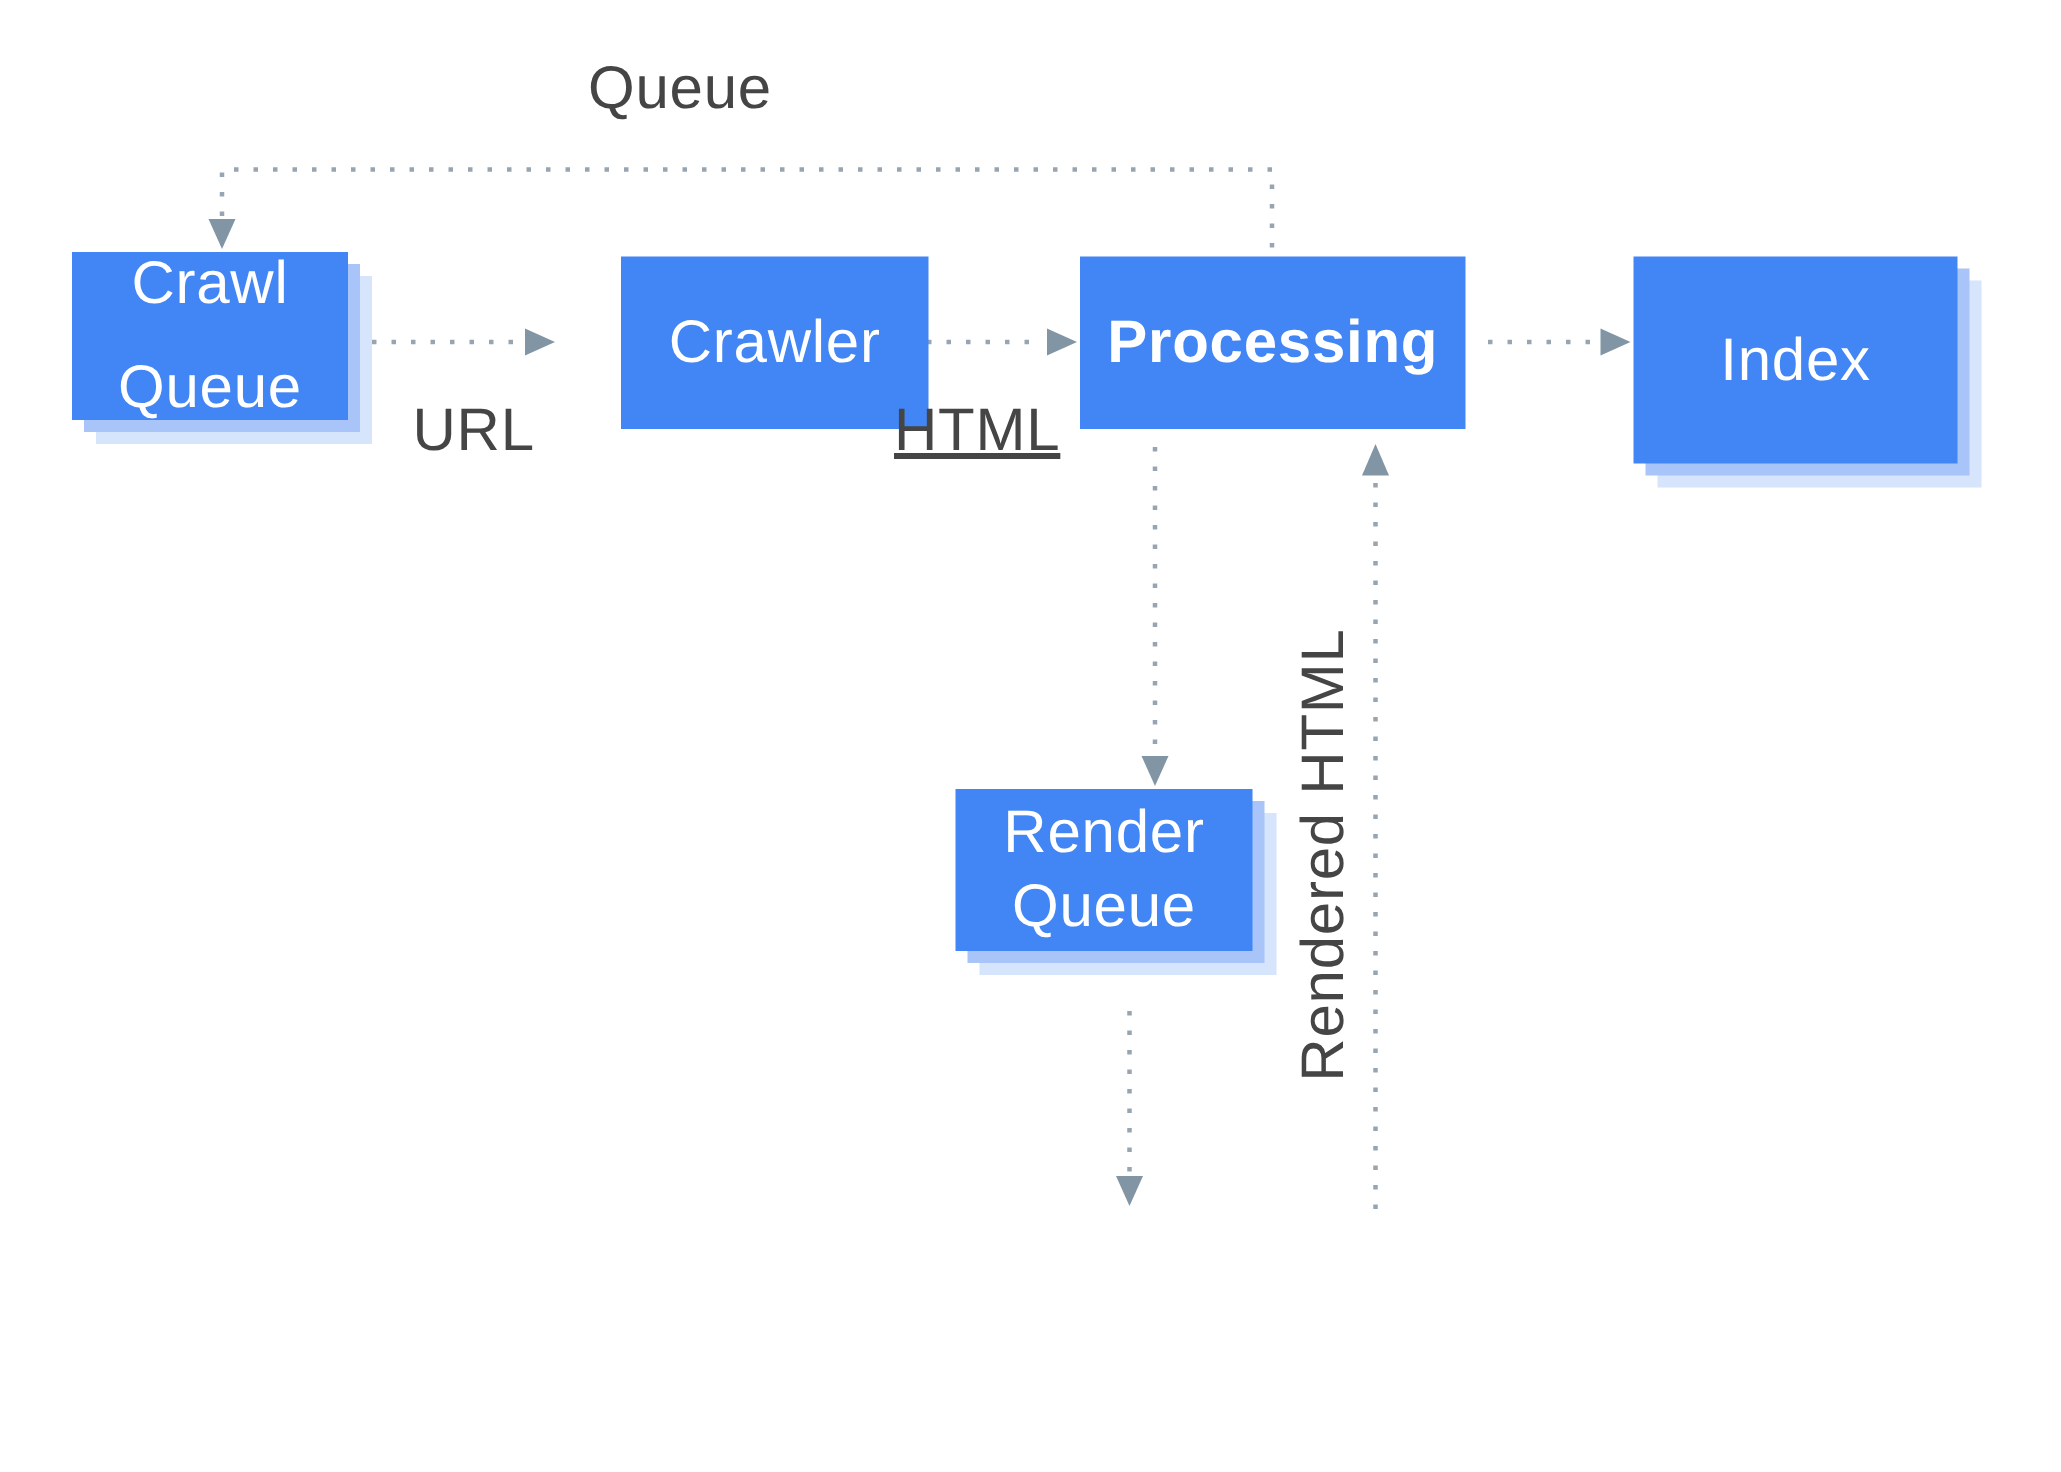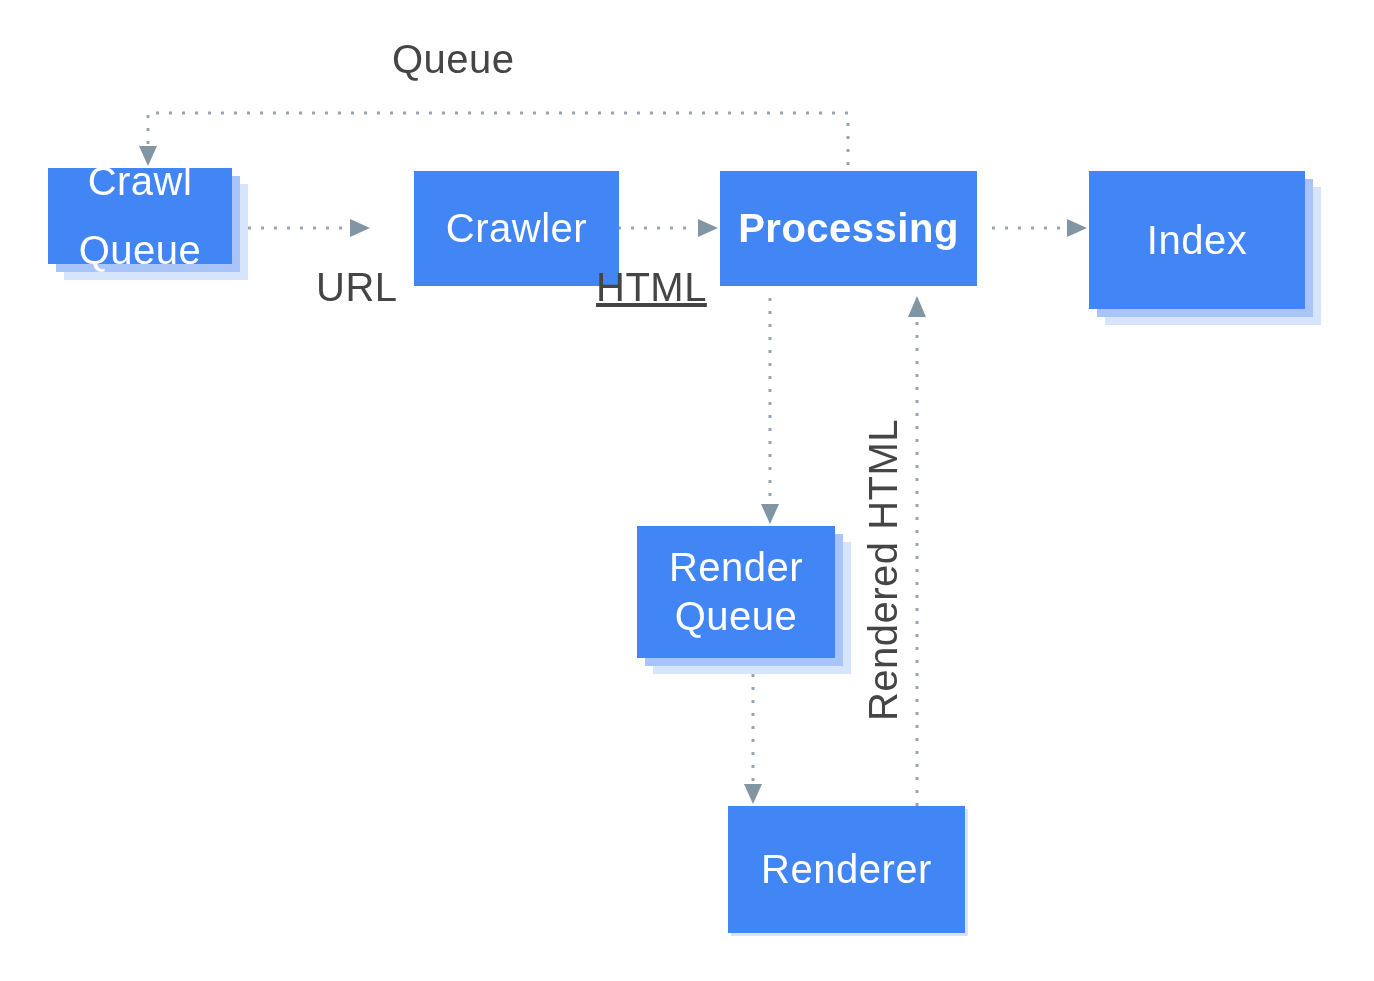--- a/index.html
+++ b/index.html
@@ -43,36 +43,36 @@
     letter-spacing: 0.5px;
     text-align: center;
   }
   .node.double-shadow {
     box-shadow: 8px 8px 0 0 var(--shadow-inner), 16px 16px 0 0 var(--shadow-outer);
   }
   .node.thin-shadow {
     box-shadow: 3px 3px 0 0 var(--shadow-outer);
   }
 
-  .node-crawl-queue  { left: 48px;   top: 168px; width: 184px; height: 96px; gap: 20px; }
+  .node-crawl-queue  { left: 48px;   top: 168px; width: 184px; height: 112px; gap: 20px; }
   .node-crawler      { left: 372px;  top: 171px; width: 205px; height: 115px; margin-left: 42px; }
   .node-processing   { left: 720px;  top: 171px; width: 257px; height: 115px; font-weight: bold; }
   .node-index        { left: 1089px; top: 171px; width: 216px; height: 138px; }
-  .node-render-queue { left: 637px;  top: 526px; width: 198px; height: 132px; }
+  .node-render-queue { left: 637px;  top: 526px; width: 198px; height: 108px; }
   .node-renderer     { left: 728px;  top: 806px; width: 237px; height: 127px; }
 
   .edge-label {
     position: absolute;
     color: var(--label-text);
     font-size: 40px;
     letter-spacing: 0.5px;
     white-space: nowrap;
   }
   .label-urls { left: 392px; top: 37px; }
-  .label-url  { left: 275px; top: 265px; margin-left: 41px; }
+  .label-url  { left: 275px; top: 265px; }
   .label-html { left: 596px; top: 265px; text-decoration: underline; }
   .label-rendered-html {
     left: 883px; top: 570px;
     transform: translate(-50%, -50%) rotate(-90deg);
   }
 </style>
 </head>
 <body>
 
 <div class="canvas">
@@ -113,22 +113,19 @@
 
   <div class="node node-index double-shadow">
     <div>Index</div>
   </div>
 
   <div class="node node-render-queue double-shadow">
     <div>Render</div>
     <div>Queue</div>
   </div>
 
-  <div class="node node-renderer thin-shadow">
-    <div>Renderer</div>
-  </div>
 
   <div class="edge-label label-urls">Queue</div>
   <div class="edge-label label-url">URL</div>
   <div class="edge-label label-html">HTML</div>
   <div class="edge-label label-rendered-html">Rendered HTML</div>
 
 </div>
 
 </body></html>

